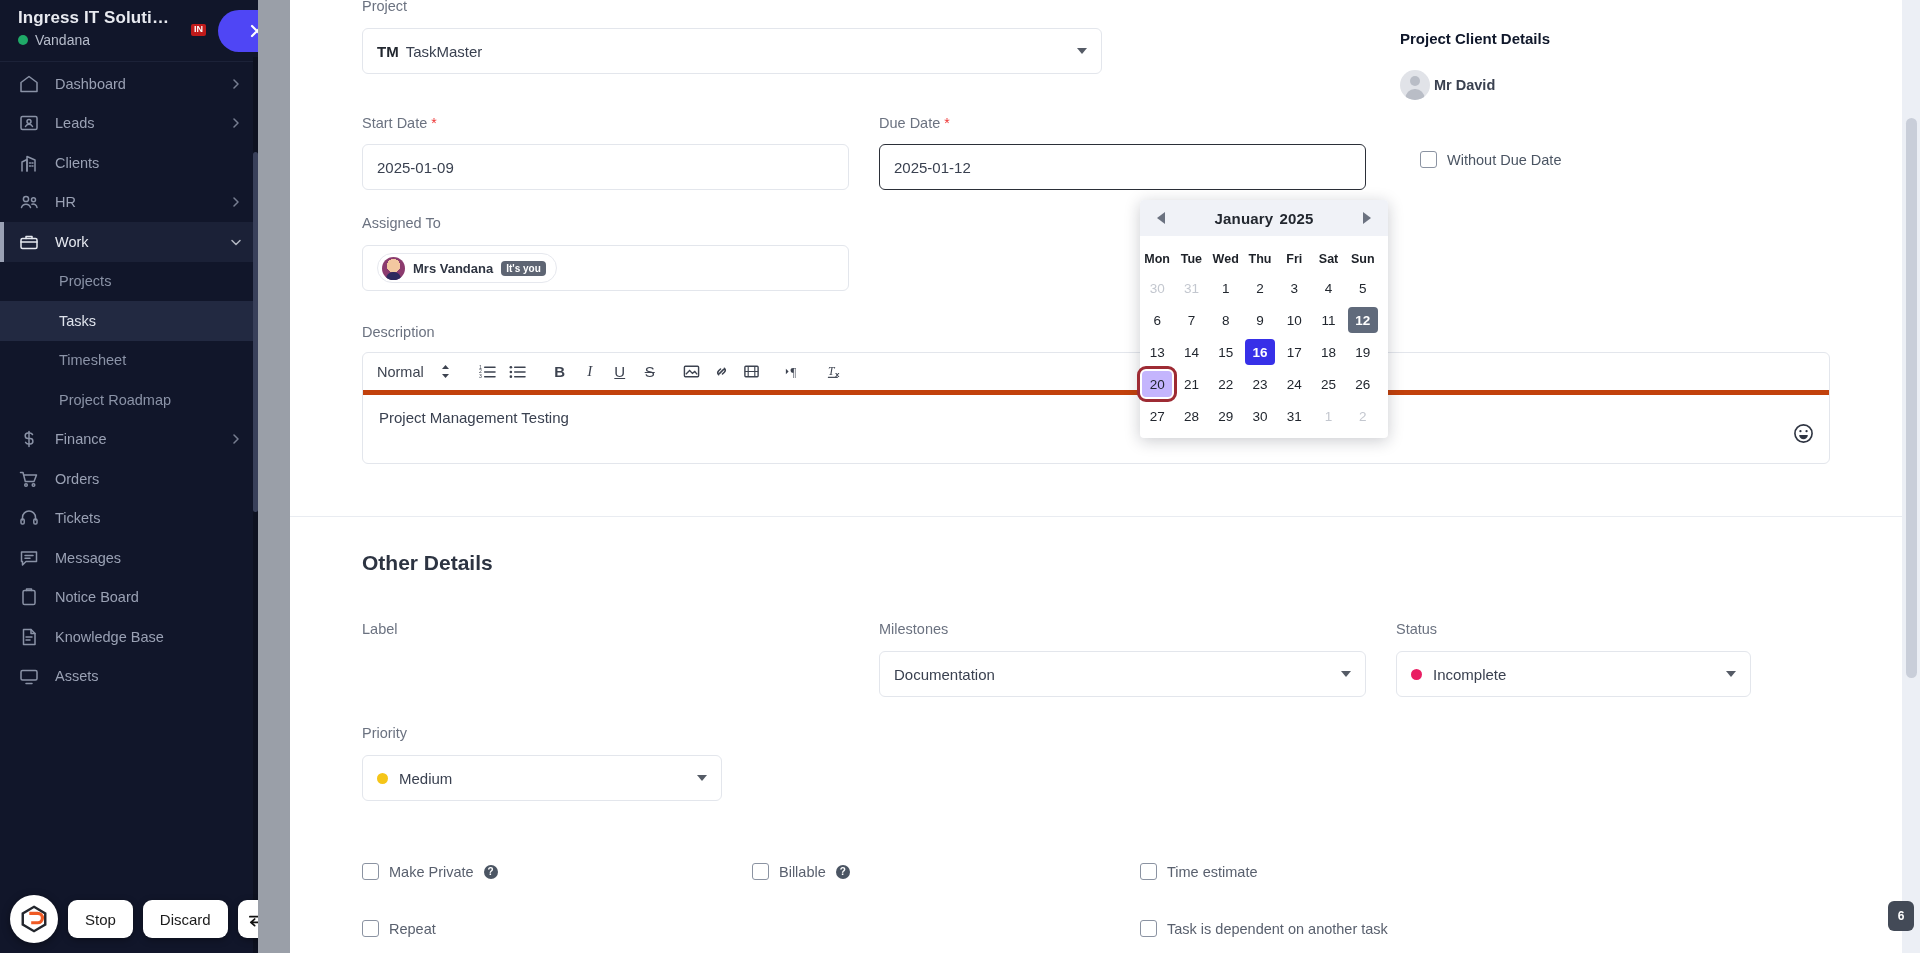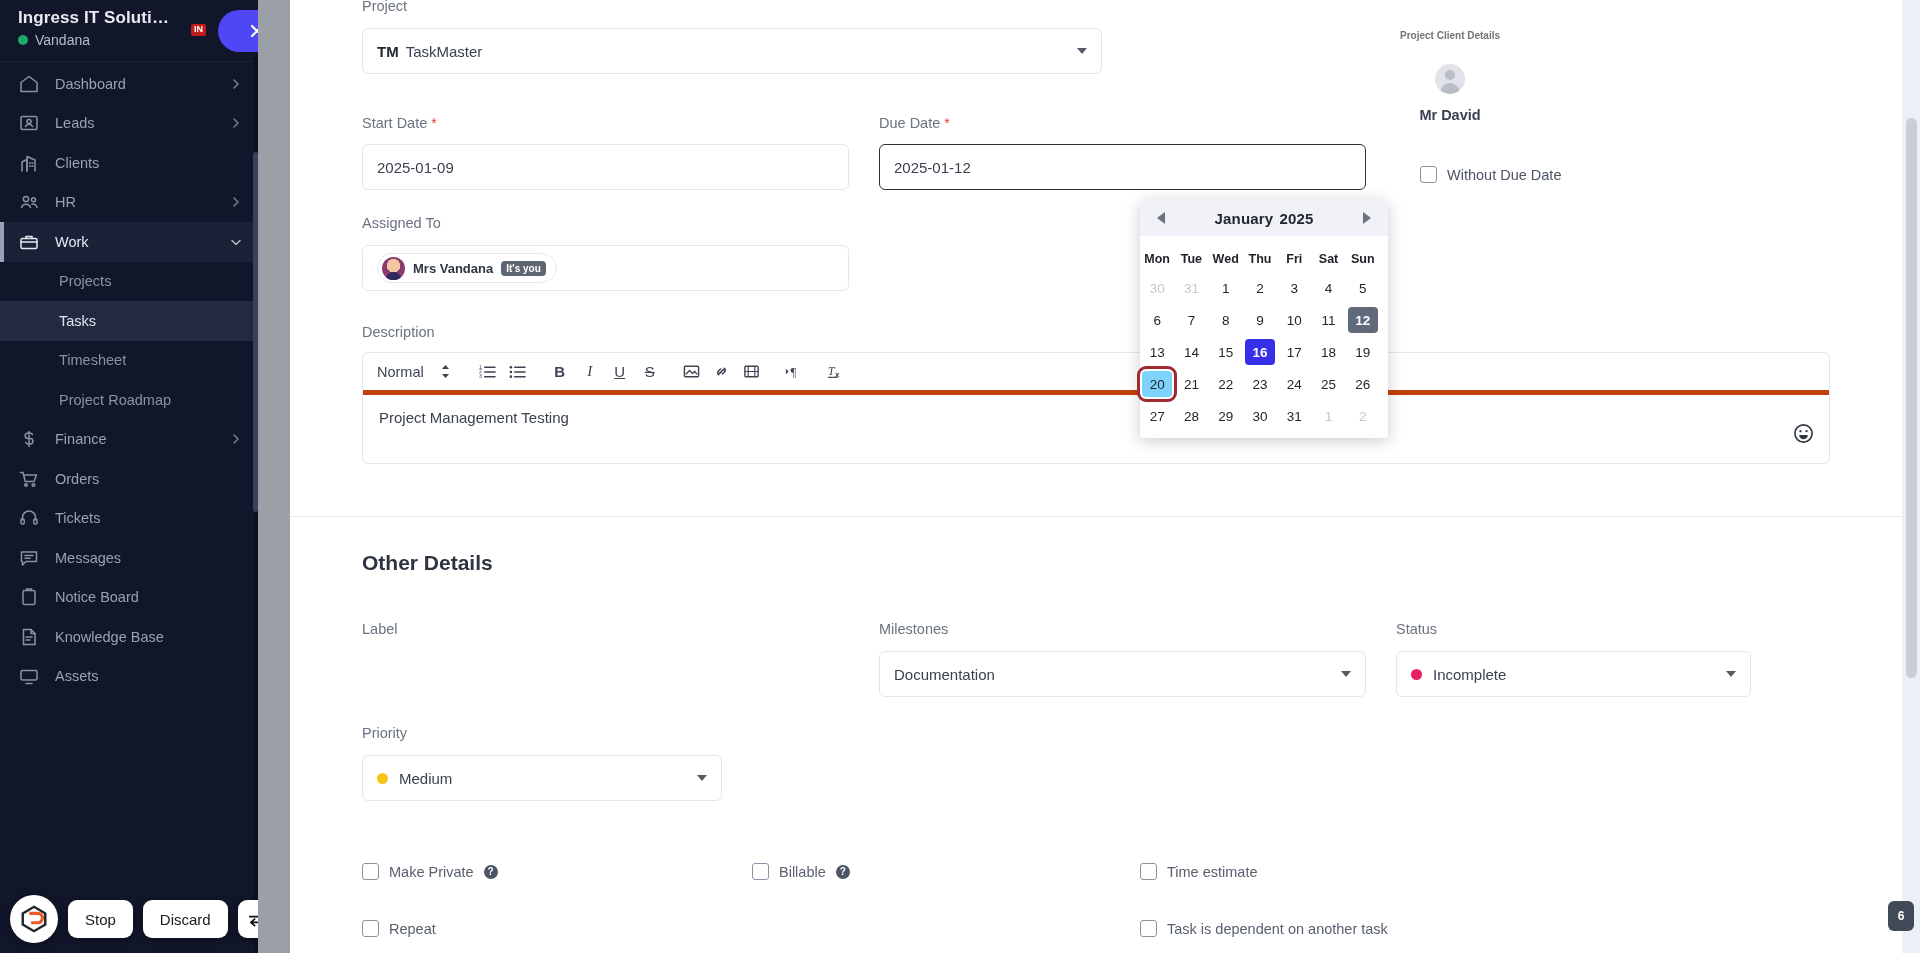--- a/index.html
+++ b/index.html
@@ -162,22 +162,22 @@
   }
   .inp.focused { border: 1.6px solid #2b2f38; }
   .caret-dn {
     position: absolute; right: 14px; top: 50%; transform: translateY(-50%);
     width: 0; height: 0;
     border-left: 5px solid transparent; border-right: 5px solid transparent;
     border-top: 6px solid #555b66;
   }
 
   .client-wrap { position: absolute; left: 1110px; top: 30px; }
-  .client-title { font-size: 10px; color: #737373; font-weight: 600; text-align: center; }
-  .client-row { display: flex; align-items: center; gap: 13px; margin-top: 23px; flex-direction: column; }
+  .client-title { font-size: 15px; color: #0f172a; font-weight: 600; text-align: center; }
+  .client-row { display: flex; align-items: center; gap: 4px; margin-top: 23px; }
   .avatar-grey {
     width: 30px; height: 30px; border-radius: 50%;
     background: #e1e3e8; position: relative; overflow: hidden;
   }
   .avatar-grey::before {
     content:""; position:absolute; left:50%; top:6px; transform:translateX(-50%);
     width:10px; height:10px; border-radius:50%; background:#b9bdc6;
   }
   .avatar-grey::after {
     content:""; position:absolute; left:50%; top:19px; transform:translateX(-50%);
@@ -305,21 +305,21 @@
     font-size: 13.5px; color: #22272f;
     cursor: pointer; position: relative;
   }
   .cal-cell .bx {
     width: 30px; height: 26px; border-radius: 4px;
     display: flex; align-items: center; justify-content: center;
   }
   .cal-cell.muted { color: #c3c7cf; }
   .cal-cell.sel .bx { background: #606a7b; color: #fff; font-weight: 700; }
   .cal-cell.today .bx { background: #3730e8; color: #fff; font-weight: 700; }
-  .cal-cell.highlight .bx { background: #7dd3fc; text-align: right; }
+  .cal-cell.highlight .bx { background: #c4b5fd; text-align: right; }
   .cal-cell.highlight::after {
     content: "";
     position: absolute; left: 50%; top: 50%;
     transform: translate(-50%,-50%);
     width: 34px; height: 30px;
     border: 3px solid #9e2b34; border-radius: 9px;
     pointer-events: none;
   }
 
   
@@ -558,21 +558,21 @@
           <span>2025-01-09</span>
         </div>
 
         <div class="fld-label" style="position:absolute; left:589px; top:-3px;">
           <span>Due Date</span> <span class="req">*</span>
         </div>
         <div class="inp focused" style="position:absolute; left:589px; top:26px; width:487px;">
           <span>2025-01-12</span>
         </div>
 
-        <div class="cb-row" style="position:absolute; left:1110px; top:48px;padding-left:20px;">
+        <div class="cb-row" style="position:absolute; left:1110px; top:33px;padding-left:20px;">
           <span class="cbx"></span>
           <span class="cb-text" style="color:#4b5563;">Without Due Date</span>
         </div>
       </div>
 
       <div style="position:relative; height:103px;">
         <div class="fld-label" style="position:absolute; left:72px; top:-6px;">Assigned To</div>
         <div class="inp" style="position:absolute; left:72px; top:24px; width:487px;">
           <span class="chip">
             <span class="chip-av"></span>

